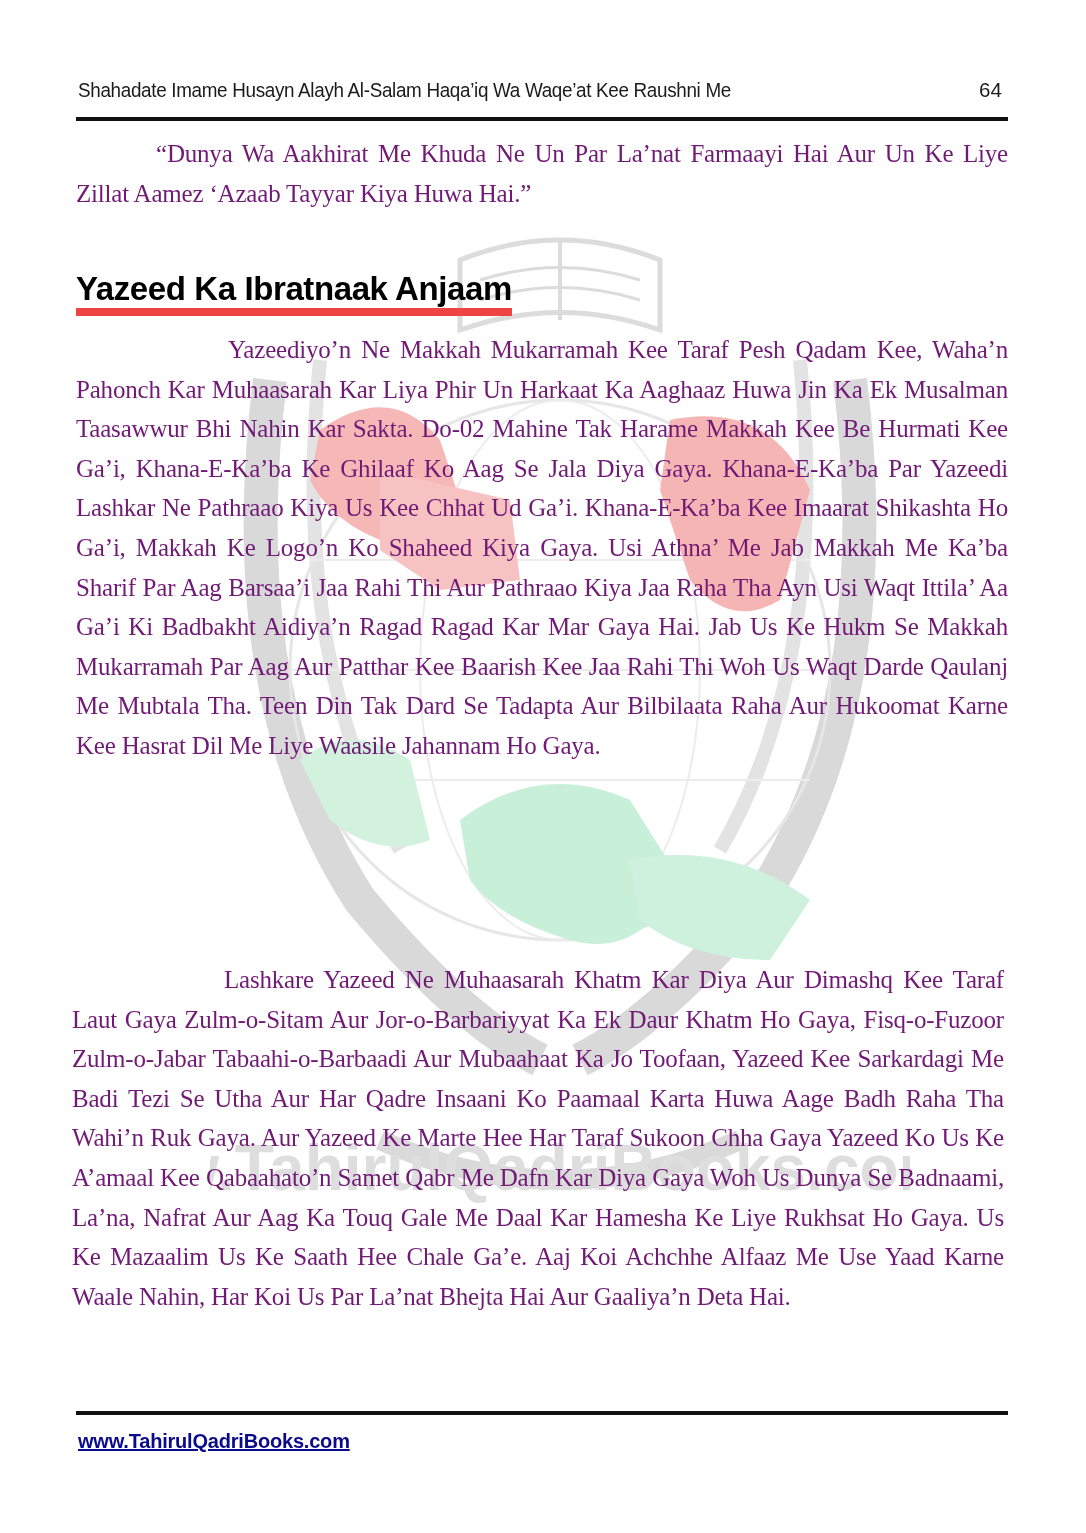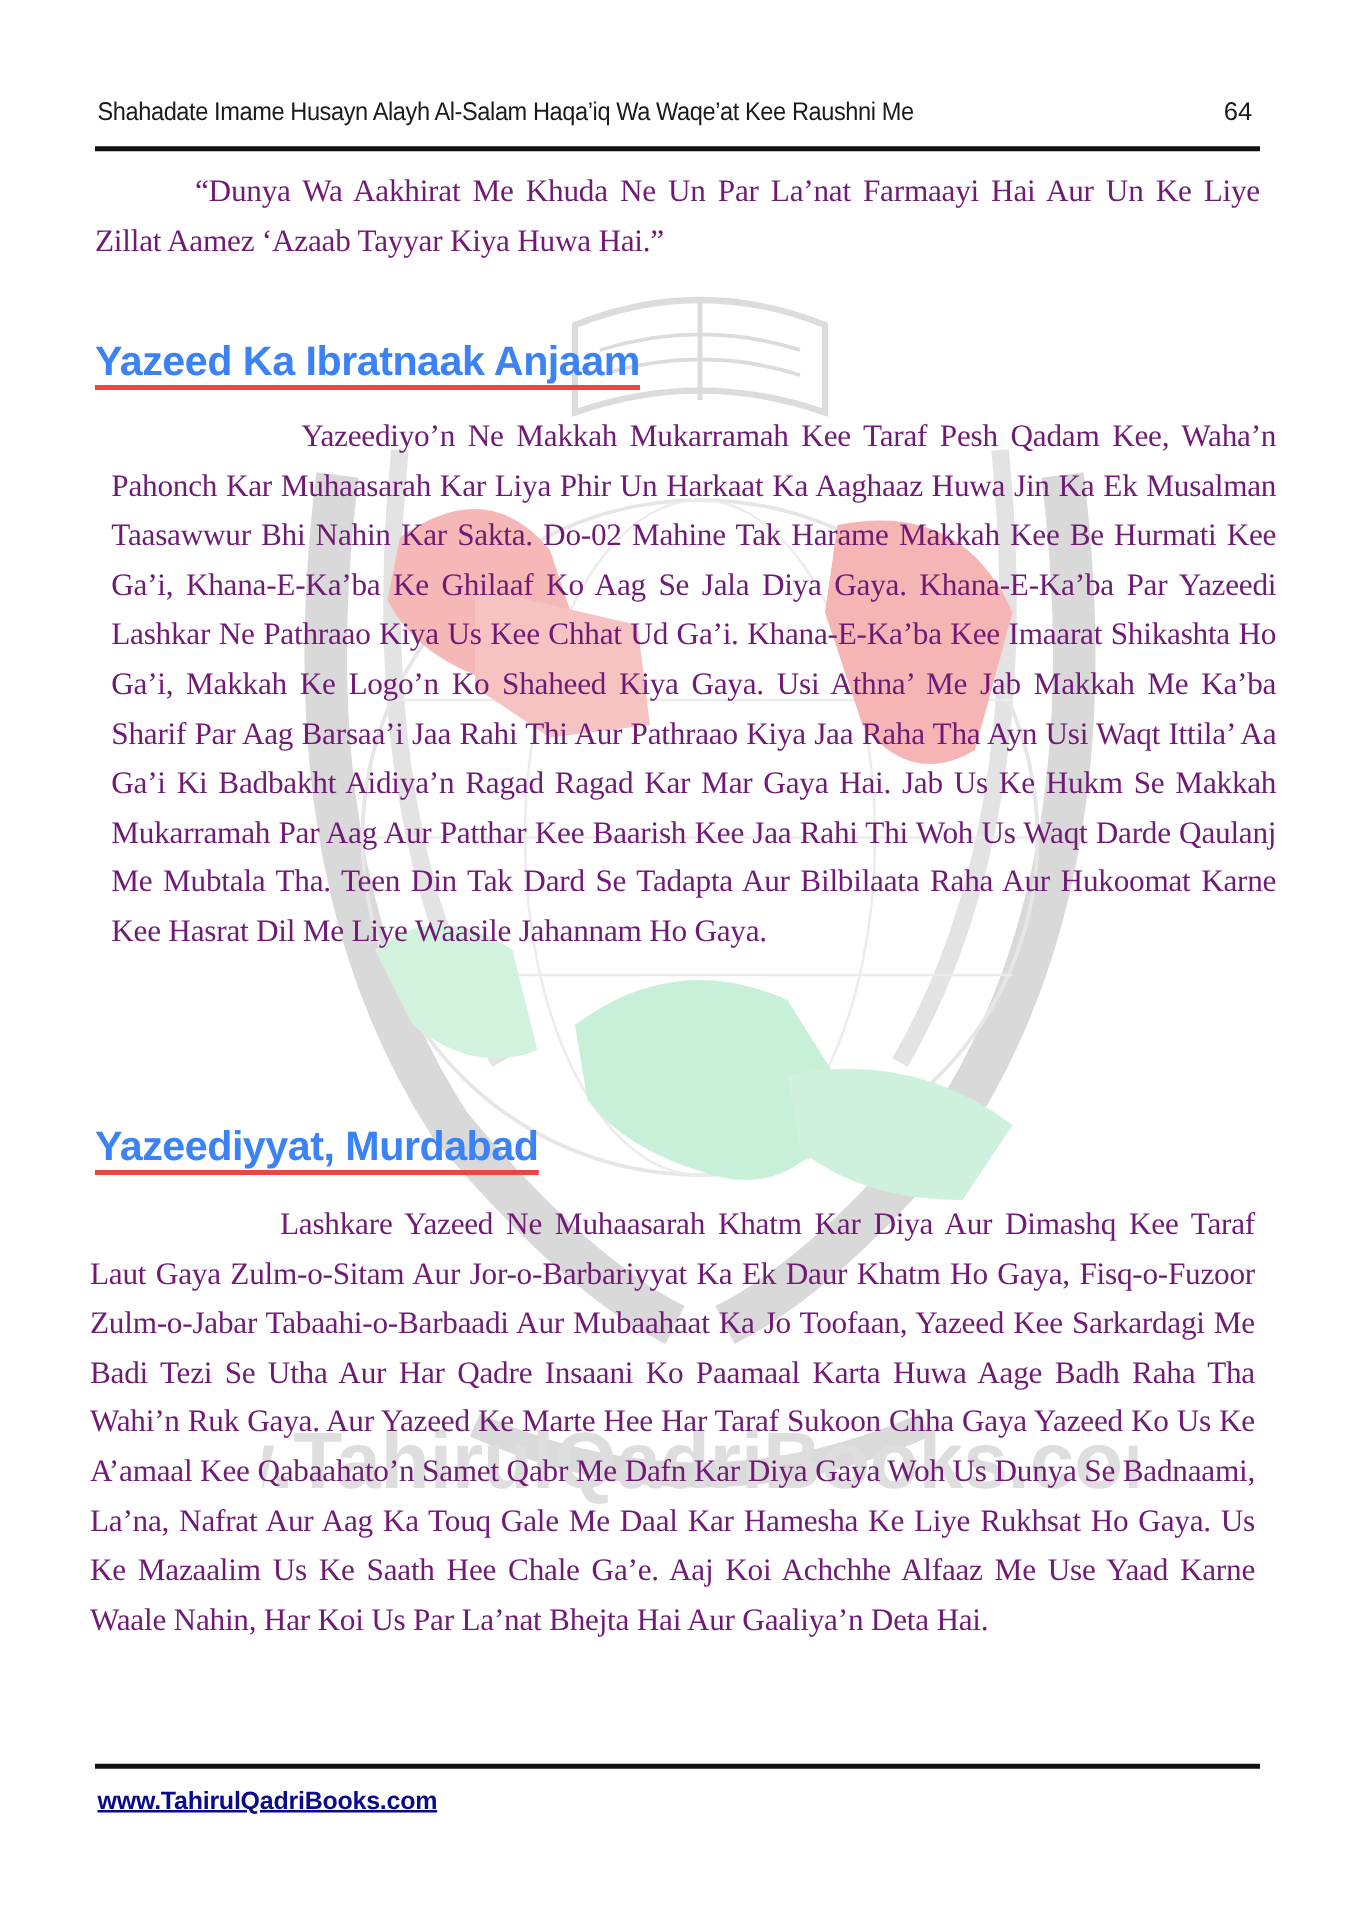--- a/index.html
+++ b/index.html
@@ -24,28 +24,28 @@
 
     .body-text {
       font-family: "Liberation Serif", serif; font-size: 25px; color: #701a75;
       line-height: 39.6px; text-align: justify; text-align-last: left;
       letter-spacing: -0.2px; margin: 0;
     }
     .indent-quote { text-indent: 80px; }
     .indent-para { text-indent: 152px; }
 
     .section-heading {
-      font-family: "Liberation Sans", sans-serif; font-size: 33px; color: #3b82f6;
+      font-family: "Liberation Sans", sans-serif; font-size: 33px; color: #000000;
       letter-spacing: -0.4px; display: inline-block;
-      border-bottom: 4px solid #ef4444; padding-bottom: 0px; line-height: 38px; margin: 0;
+      border-bottom: 8px solid #ef4444; padding-bottom: 0px; line-height: 38px; margin: 0;
     }
 
     .quote-block { position: absolute; left: 76px; top: 134px; width: 932px; }
     .heading-1 { position: absolute; left: 76px; top: 270px; }
-    .para-1 { position: absolute; left: 76px; top: 330px; width: 932px; margin-left: 13px; }
+    .para-1 { position: absolute; left: 76px; top: 330px; width: 932px; }
     .heading-2 { position: absolute; left: 76px; top: 898px; }
     .para-2 { position: absolute; left: 72px; top: 960px; width: 932px; }
 
     .footer-rule { position: absolute; left: 76px; top: 1411px; width: 932px; height: 4px; background: #111; z-index: 1; }
     .footer-link {
       position: absolute; left: 78px; top: 1430px;
       font-family: "Liberation Sans", sans-serif; font-weight: bold; font-size: 20px;
       color: #0a0a8c; text-decoration: underline; letter-spacing: -0.2px; z-index: 1;
     }
   </style>
@@ -95,23 +95,20 @@
     <p class="body-text indent-quote">“Dunya Wa Aakhirat Me Khuda Ne Un Par La’nat Farmaayi Hai Aur Un Ke Liye Zillat Aamez ‘Azaab Tayyar Kiya Huwa Hai.”</p>
   </div>
 
   <div class="heading-1">
     <h2 class="section-heading">Yazeed Ka Ibratnaak Anjaam</h2>
   </div>
   <div class="para-1">
     <p class="body-text indent-para">Yazeediyo’n Ne Makkah Mukarramah Kee Taraf Pesh Qadam Kee, Waha’n Pahonch Kar Muhaasarah Kar Liya Phir Un Harkaat Ka Aaghaaz Huwa Jin Ka Ek Musalman Taasawwur Bhi Nahin Kar Sakta. Do-02 Mahine Tak Harame Makkah Kee Be Hurmati Kee Ga’i, Khana-E-Ka’ba Ke Ghilaaf Ko Aag Se Jala Diya Gaya. Khana-E-Ka’ba Par Yazeedi Lashkar Ne Pathraao Kiya Us Kee Chhat Ud Ga’i. Khana-E-Ka’ba Kee Imaarat Shikashta Ho Ga’i, Makkah Ke Logo’n Ko Shaheed Kiya Gaya. Usi Athna’ Me Jab Makkah Me Ka’ba Sharif Par Aag Barsaa’i Jaa Rahi Thi Aur Pathraao Kiya Jaa Raha Tha Ayn Usi Waqt Ittila’ Aa Ga’i Ki Badbakht Aidiya’n Ragad Ragad Kar Mar Gaya Hai. Jab Us Ke Hukm Se Makkah Mukarramah Par Aag Aur Patthar Kee Baarish Kee Jaa Rahi Thi Woh Us Waqt Darde Qaulanj Me Mubtala Tha. Teen Din Tak Dard Se Tadapta Aur Bilbilaata Raha Aur Hukoomat Karne Kee Hasrat Dil Me Liye Waasile Jahannam Ho Gaya.</p>
   </div>
 
-  <div class="heading-2">
-    <h2 class="section-heading">Yazeediyyat, Murdabad</h2>
-  </div>
   <div class="para-2">
     <p class="body-text indent-para">Lashkare Yazeed Ne Muhaasarah Khatm Kar Diya Aur Dimashq Kee Taraf Laut Gaya Zulm-o-Sitam Aur Jor-o-Barbariyyat Ka Ek Daur Khatm Ho Gaya, Fisq-o-Fuzoor Zulm-o-Jabar Tabaahi-o-Barbaadi Aur Mubaahaat Ka Jo Toofaan, Yazeed Kee Sarkardagi Me Badi Tezi Se Utha Aur Har Qadre Insaani Ko Paamaal Karta Huwa Aage Badh Raha Tha Wahi’n Ruk Gaya. Aur Yazeed Ke Marte Hee Har Taraf Sukoon Chha Gaya Yazeed Ko Us Ke A’amaal Kee Qabaahato’n Samet Qabr Me Dafn Kar Diya Gaya Woh Us Dunya Se Badnaami, La’na, Nafrat Aur Aag Ka Touq Gale Me Daal Kar Hamesha Ke Liye Rukhsat Ho Gaya. Us Ke Mazaalim Us Ke Saath Hee Chale Ga’e. Aaj Koi Achchhe Alfaaz Me Use Yaad Karne Waale Nahin, Har Koi Us Par La’nat Bhejta Hai Aur Gaaliya’n Deta Hai.</p>
   </div>
 
   <div class="footer-rule"></div>
   <a class="footer-link">www.TahirulQadriBooks.com</a>
 
 </div>
 
 </body></html>

